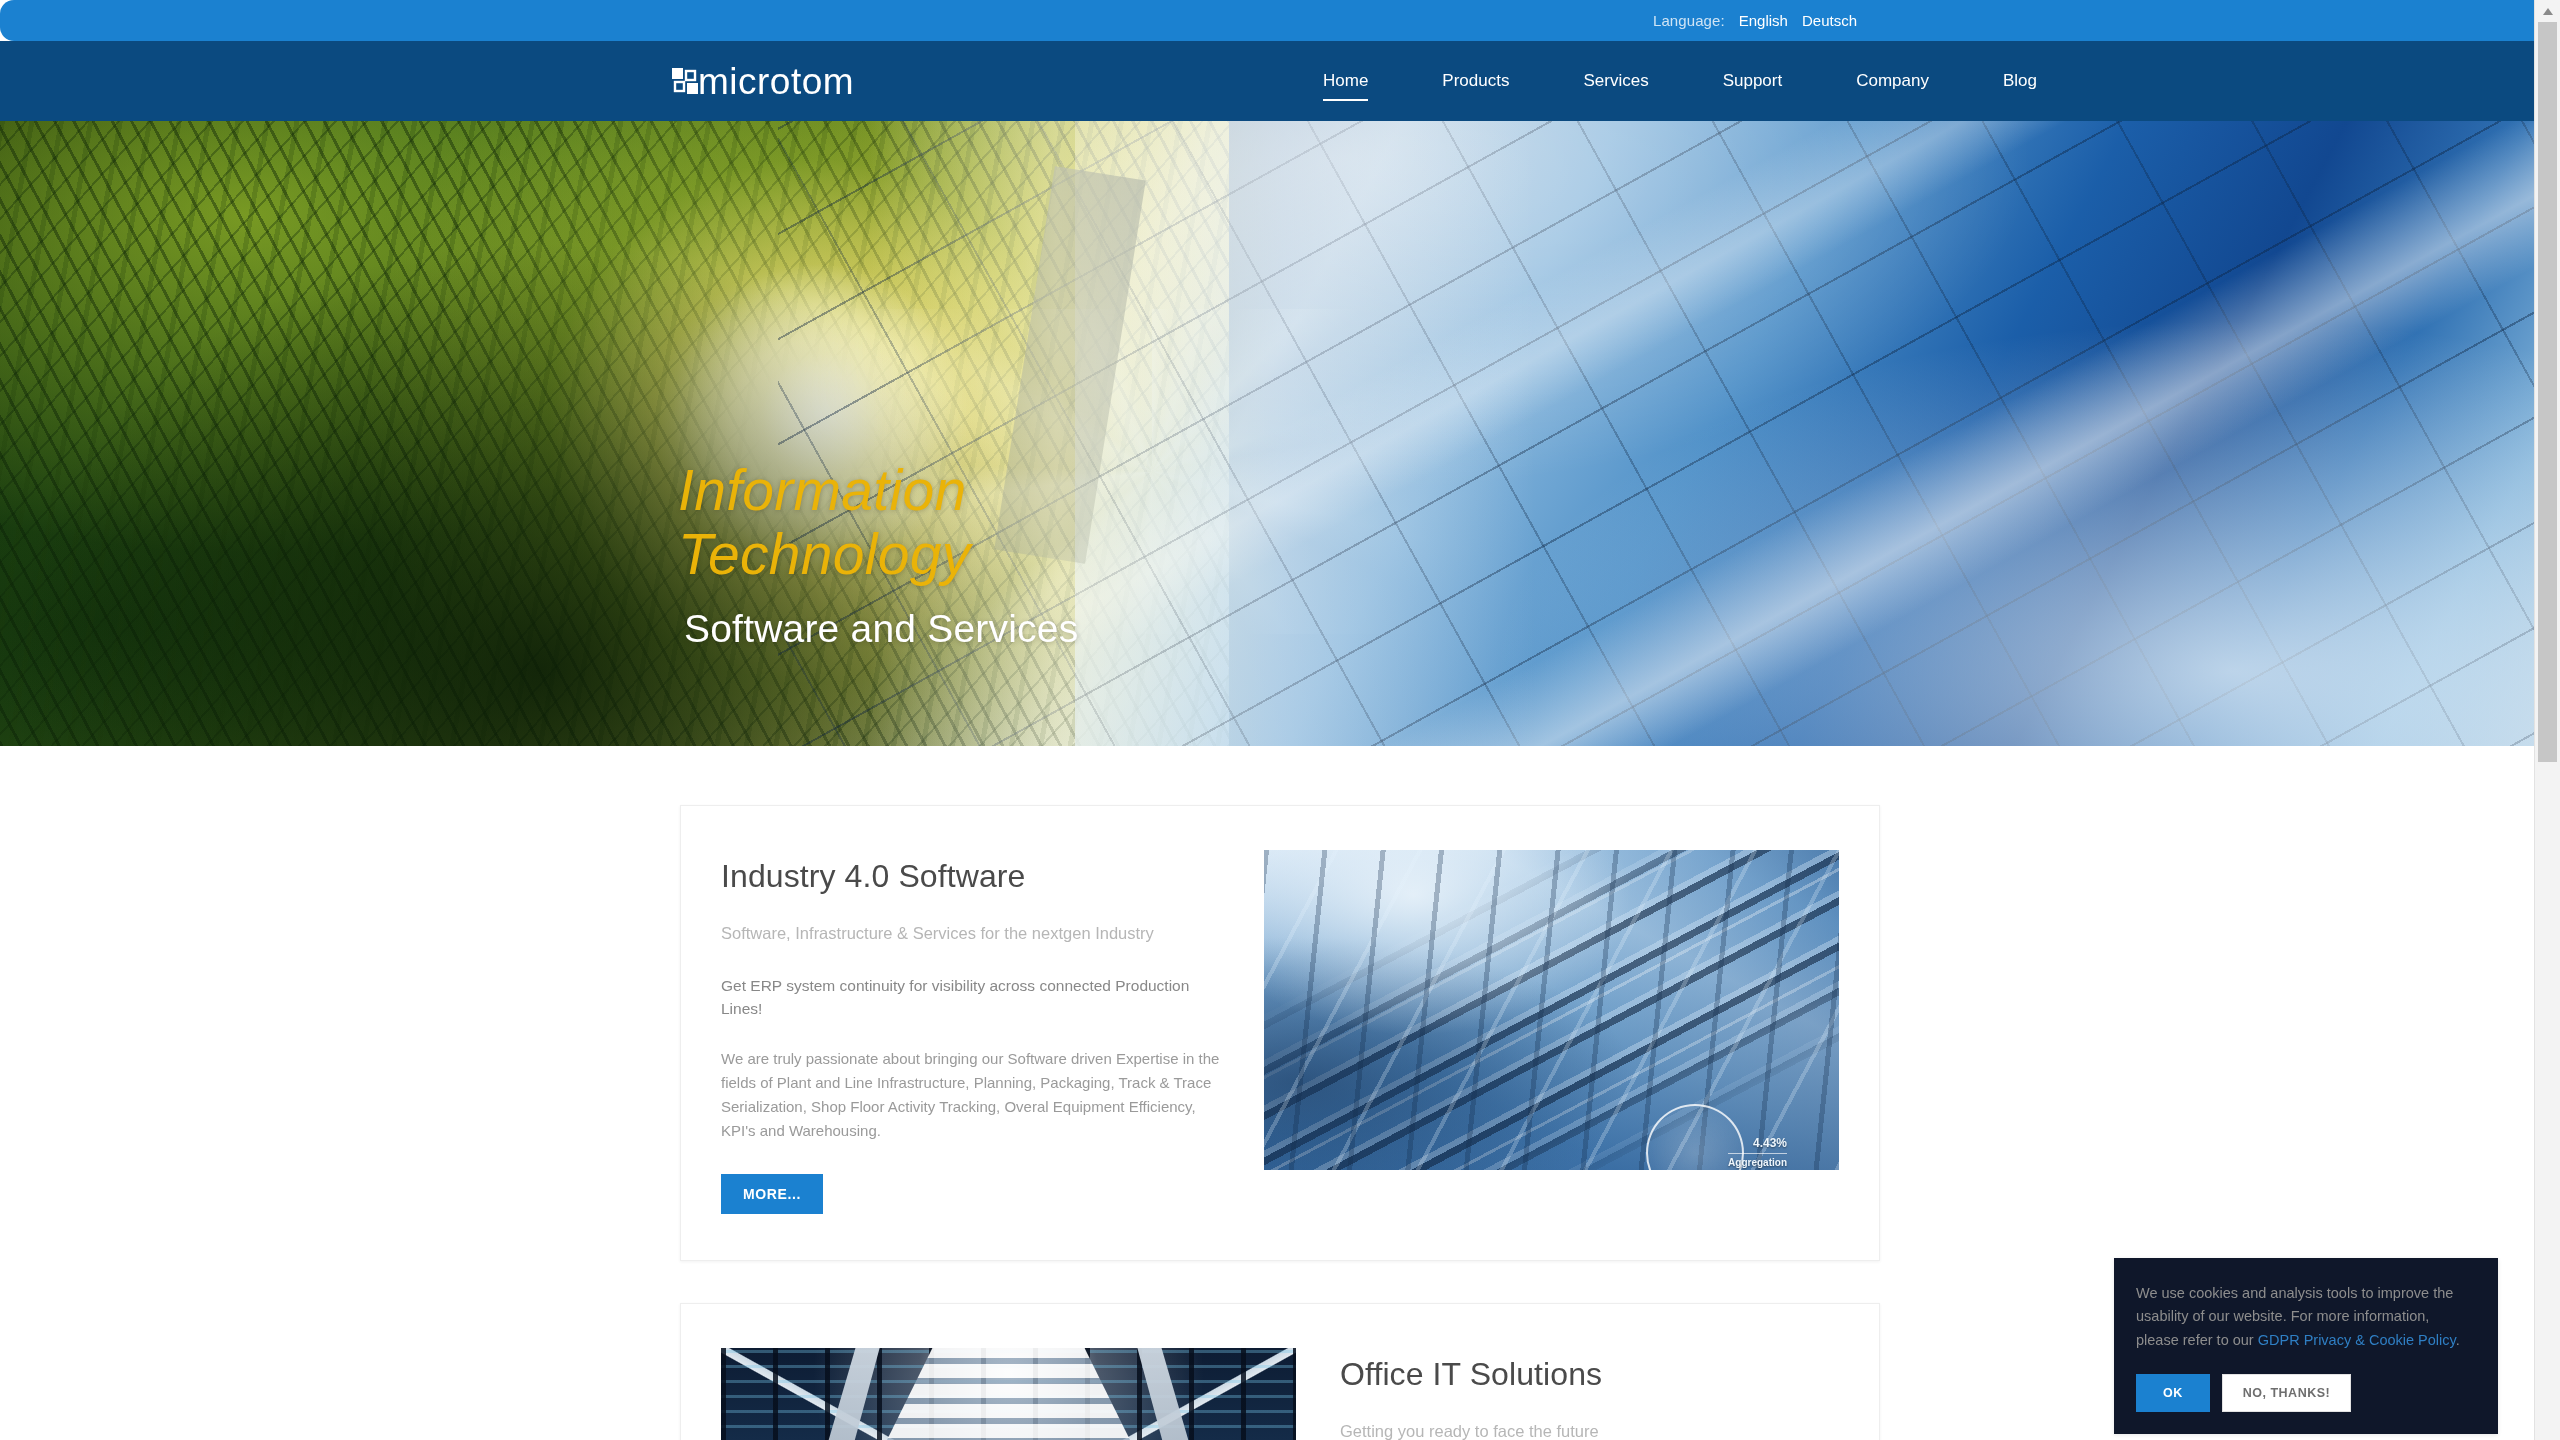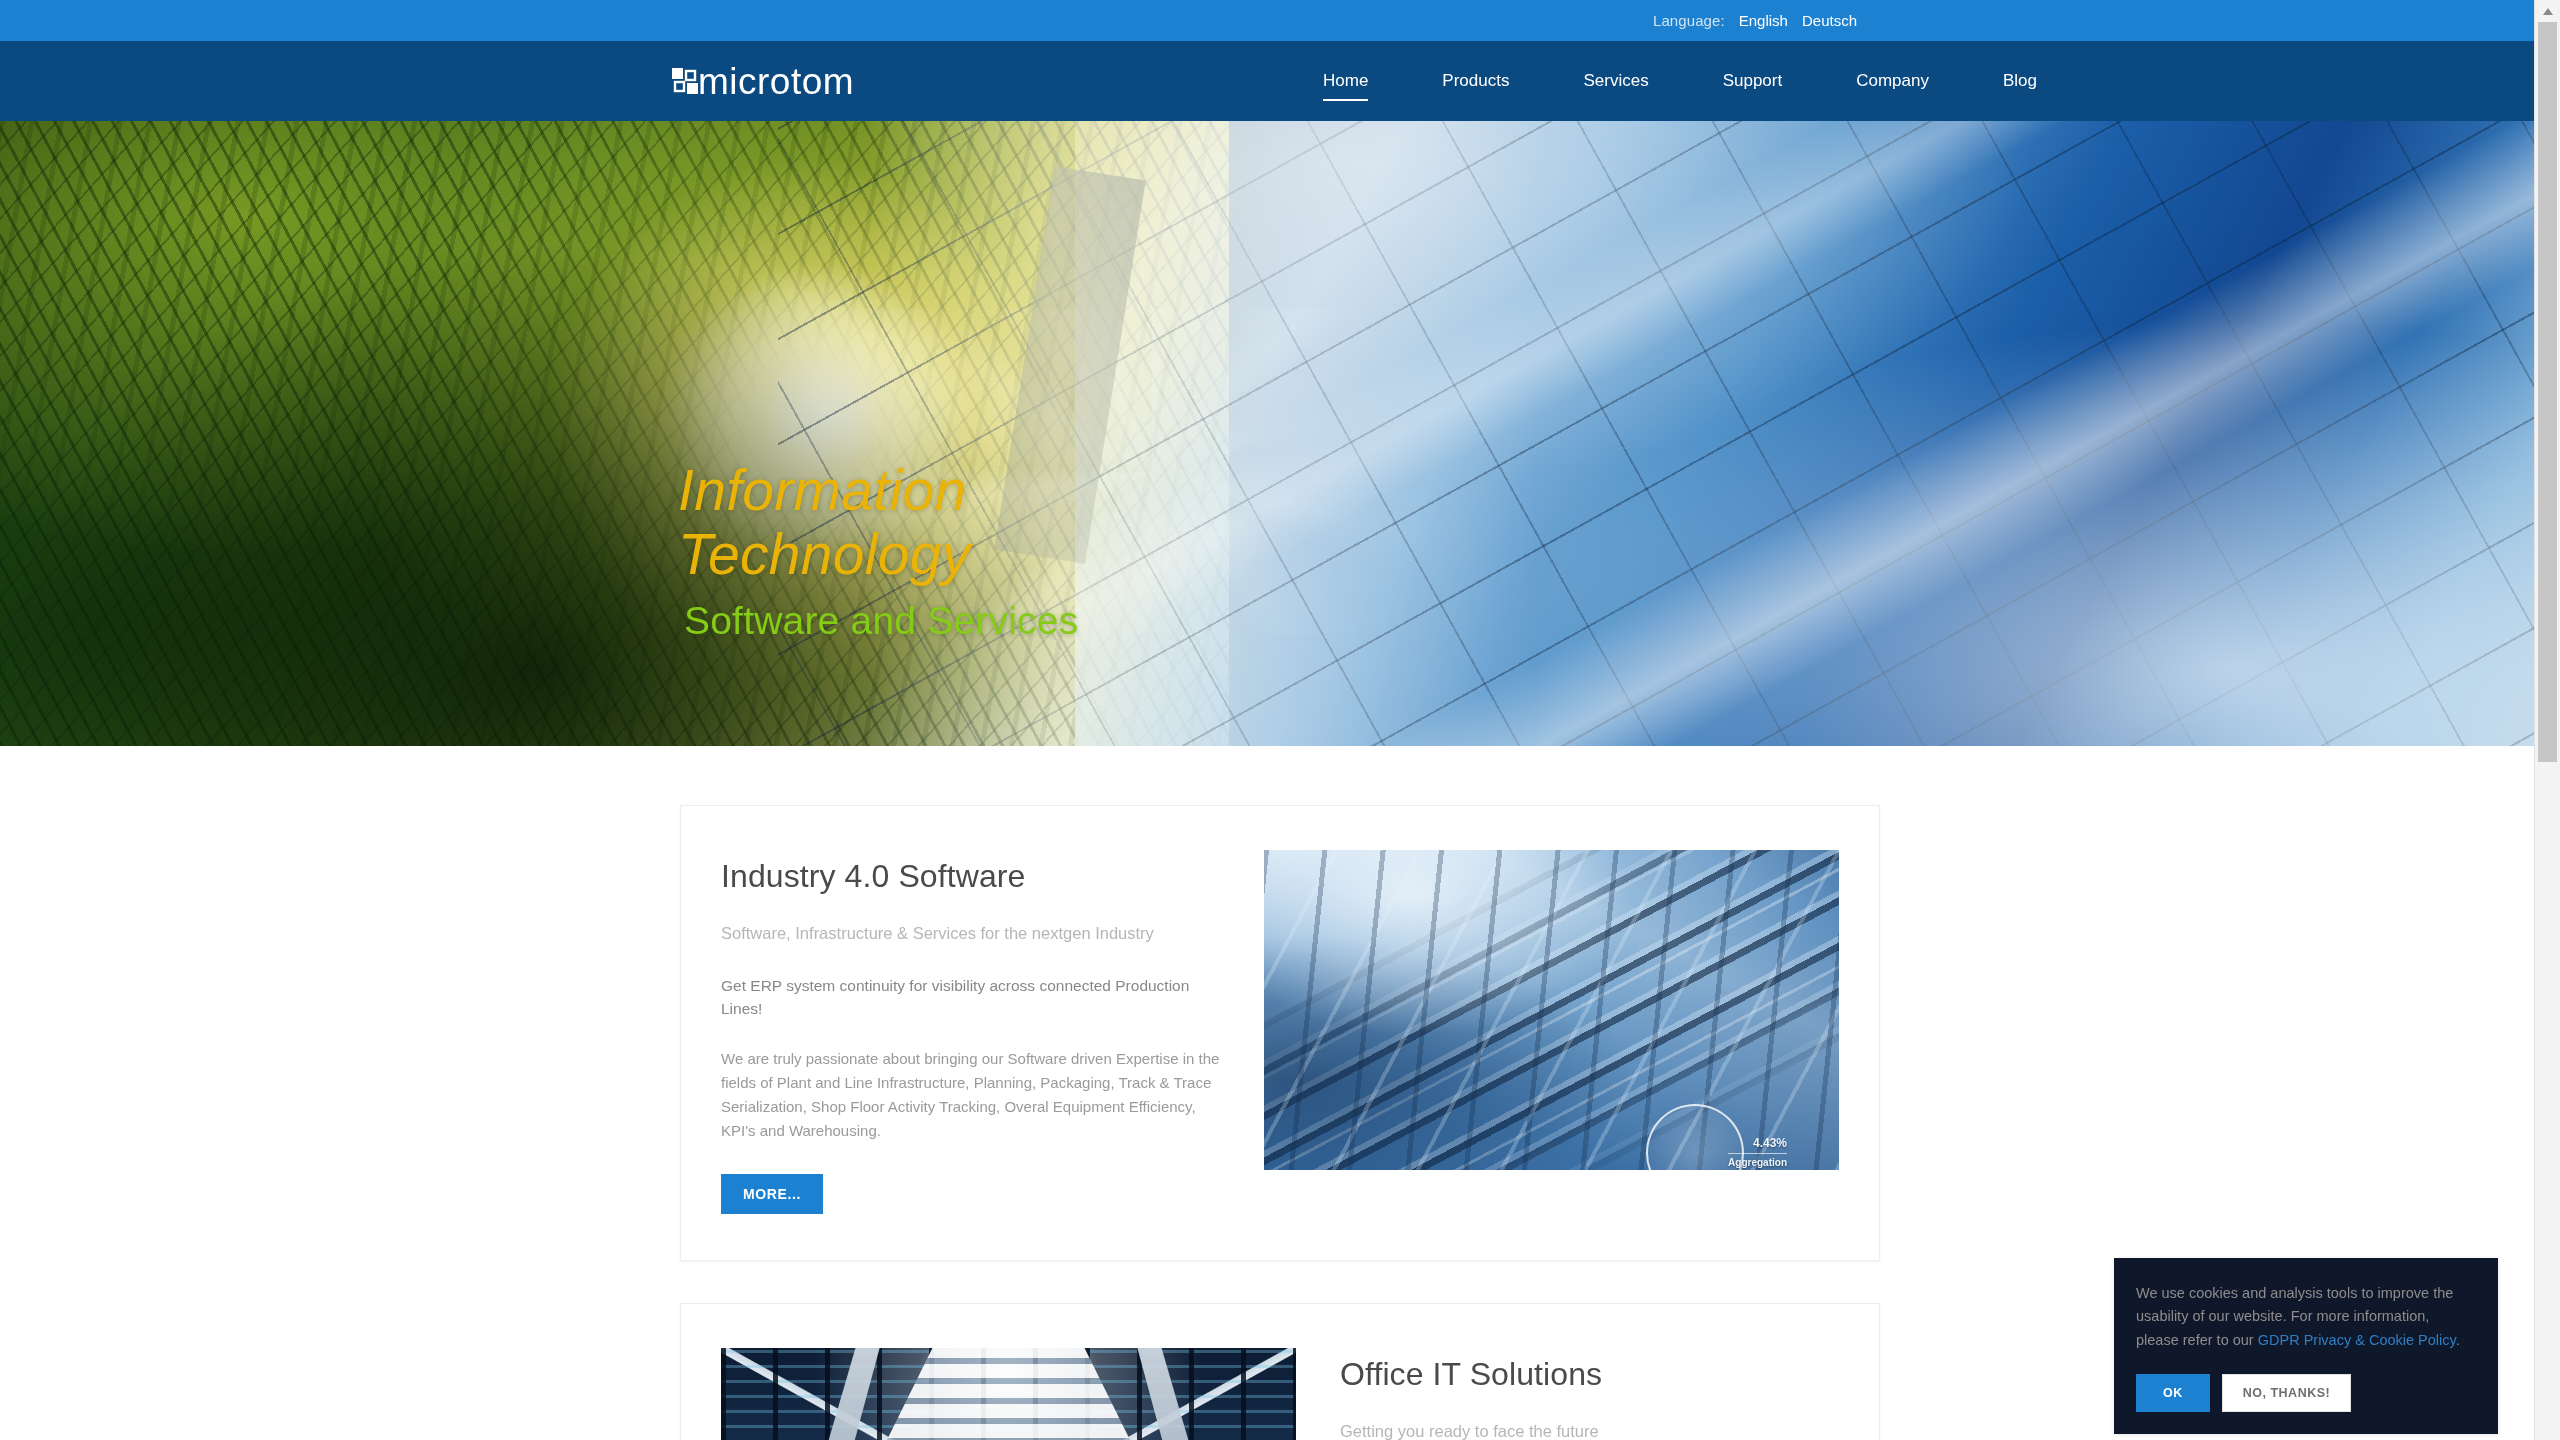--- a/index.html
+++ b/index.html
@@ -12,20 +12,21 @@
 
   
   .topbar {
     height:41px;
     background:#1b81d0;
     display:flex;
     align-items:center;
     justify-content:flex-end;
     padding-right:703px;
     gap:14px;
+    border-radius:14px;
   }
   .topbar .lang-label {
     color:#cfe4f5;
     font-size:15px;
     letter-spacing:.1px;
   }
   .topbar .lang-link {
     color:#ffffff;
     font-size:15px;
     text-decoration:none;
@@ -185,24 +186,24 @@
   .hero-title {
     color:#eab308;
     font-size:57px;
     font-weight:300;
     line-height:1.12;
     letter-spacing:.3px;
     text-shadow:0 1px 5px rgba(40,40,20,.28);
     font-style:italic;
   }
   .hero-sub {
-    color:#84cc16;
+    color:#ffffff;
     font-size:39px;
     font-weight:300;
-    margin-top:12px;
+    margin-top:20px;
     margin-left:6px;
     letter-spacing:.2px;
     text-shadow:0 1px 5px rgba(40,40,20,.30);
   }
 
   
   .content { background:#ffffff; padding-top:59px; }
   .card {
     width:1200px;
     margin:0 auto 42px;

